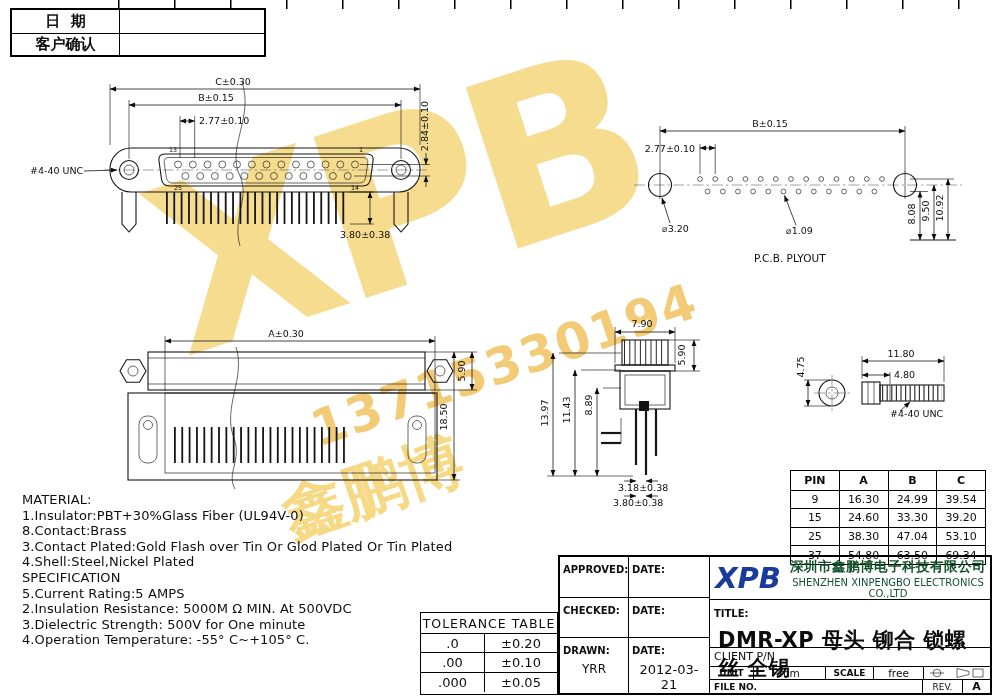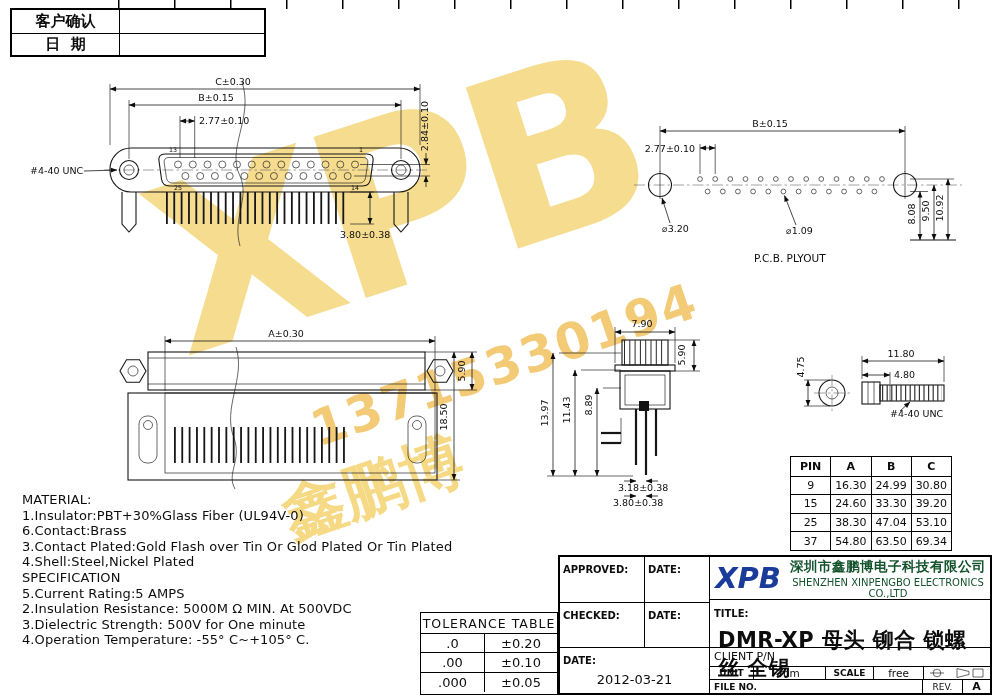--- a/index.html
+++ b/index.html
@@ -29,32 +29,32 @@
 
 #material{left:22px;top:492px;z-index:2;font-size:13px;line-height:15.6px;letter-spacing:.1px}
 
 #tol{left:420px;top:612px;width:138px;height:83px;border:1.5px solid #000;z-index:3}
 #tol .t-title{height:21px;border-bottom:1px solid #000;font-size:12.5px;display:flex;align-items:center;justify-content:center;letter-spacing:1px}
 #tol .t-row{display:flex;height:19.3px;border-bottom:1px solid #000;font-size:13px}
 #tol .t-row:last-child{border-bottom:none}
 #tol .t-c1{width:64px;border-right:1px solid #000;display:flex;align-items:center;justify-content:center}
 #tol .t-c2{flex:1;display:flex;align-items:center;justify-content:center}
 
-#pins{left:790px;top:456px;width:162px;border:1.5px solid #000;z-index:3}
+#pins{left:790px;top:470px;width:196px;border:1.5px solid #000;z-index:3}
 #pins .p-row{display:flex;height:18.6px;border-top:1px solid #000;font-size:11px}
 #pins .p-row:first-child{border-top:none;font-weight:700}
 #pins .p-c{flex:1;display:flex;align-items:center;justify-content:center;border-left:1px solid #000}
 #pins .p-c:first-child{border-left:none}
 
 #tblock{left:558px;top:555px;width:434px;height:140px;border:2px solid #000;display:flex;z-index:3;background:transparent}
 .tb-left{width:150px;border-right:1.5px solid #000;display:flex;flex-direction:column}
 .tb-lrow{flex:1;display:flex;border-bottom:1.5px solid #000}
 .tb-lrow:last-child{border-bottom:none}
 .tb-lc{position:relative;padding:1px 3px}
-.tb-lc.c1{width:85px;border-right:1px solid #000}
+.tb-lc.c1{width:69px;border-right:1px solid #000}
 .tb-lc.c2{flex:1}
 .tb-label{font-size:10px;font-weight:700}
 .tb-val{font-size:12px;text-align:center;margin-top:4px}
 .tb-val.date{font-size:13px;text-align:center}
 .tb-right{flex:1;display:flex;flex-direction:column}
 .tb-brand{height:45px;border-bottom:1.5px solid #000;display:flex;align-items:center}
 .tb-logo{width:76px;text-align:center;font-size:29px;font-weight:900;font-style:italic;color:#1a3b9a}
 .tb-co{flex:1;color:#14532d;text-align:center}
 .tb-cn{font-size:13.5px;font-weight:700;letter-spacing:.5px}
 .tb-en{font-size:10px;margin-top:1px}
@@ -80,25 +80,25 @@
   <div class="wm-phone">13715330194</div>
   <div class="wm-cn">鑫鹏博</div>
 </div>
 
 <svg class="view" style="left:0;top:0;width:1000px;height:14px">
   <line x1="118" y1="4.5" x2="1000" y2="4.5" stroke="#000" stroke-width="9" stroke-dasharray="1.5 54.5"></line>
 </svg>
 
 <div id="confirm" class="abs">
   <div class="crow">
+    <div class="clabel">日  期</div>
+    <div class="cval"></div>
+  </div>
+  <div class="crow">
     <div class="clabel">客户确认</div>
-    <div class="cval"></div>
-  </div>
-  <div class="crow">
-    <div class="clabel">日  期</div>
     <div class="cval"></div>
   </div>
 </div>
 
 <svg class="view" style="left:28px;top:68px;width:412px;height:190px" viewBox="0 0 412 190">
   <defs>
       <marker id="arr1" viewBox="0 0 10 10" refX="9.5" refY="5" markerWidth="10" markerHeight="8" orient="auto-start-reverse">
         <path d="M0,1.2 L10,5 L0,8.8 Z" fill="#0d0d0d"></path>
       </marker>
     </defs>
@@ -361,21 +361,21 @@
     <line class="dl" x1="64" y1="37" x2="92" y2="37" marker-start="url(#arr5)" marker-end="url(#arr5)"></line>
     <text x="96" y="40">4.80</text>
     <text x="92" y="79">#4-40 UNC</text>
     <line class="dl" x1="102" y1="73" x2="112" y2="64" marker-end="url(#arr5)"></line>
   </g>
 </svg>
 
 <div id="material" class="abs">
   <div class="mline">MATERIAL:</div>
   <div class="mline">1.Insulator:PBT+30%Glass Fiber (UL94V-0)</div>
-  <div class="mline">6.Contact:Brass</div>
+  <div class="mline">8.Contact:Brass</div>
   <div class="mline">3.Contact Plated:Gold Flash over Tin Or Glod Plated Or Tin Plated</div>
   <div class="mline">4.Shell:Steel,Nickel Plated</div>
   <div class="mline">SPECIFICATION</div>
   <div class="mline">5.Current Rating:5 AMPS</div>
   <div class="mline">2.Insulation Resistance: 5000M Ω MIN. At 500VDC</div>
   <div class="mline">3.Dielectric Strength: 500V for One minute</div>
   <div class="mline">4.Operation Temperature: -55° C~+105° C.</div>
 </div>
 
 <div id="tol" class="abs">
@@ -398,21 +398,21 @@
   <div class="p-row">
     <div class="p-c">PIN</div>
     <div class="p-c">A</div>
     <div class="p-c">B</div>
     <div class="p-c">C</div>
   </div>
   <div class="p-row">
     <div class="p-c">9</div>
     <div class="p-c">16.30</div>
     <div class="p-c">24.99</div>
-    <div class="p-c">30.80</div>
+    <div class="p-c">39.54</div>
   </div>
   <div class="p-row">
     <div class="p-c">15</div>
     <div class="p-c">24.60</div>
     <div class="p-c">33.30</div>
     <div class="p-c">39.20</div>
   </div>
   <div class="p-row">
     <div class="p-c">25</div>
     <div class="p-c">38.30</div>
@@ -431,20 +431,24 @@
   <div class="tb-left">
     <div class="tb-lrow">
       <div class="tb-lc c1"><span class="tb-label">APPROVED:</span></div>
       <div class="tb-lc c2"><span class="tb-label">DATE:</span></div>
     </div>
     <div class="tb-lrow">
       <div class="tb-lc c1"><span class="tb-label">CHECKED:</span></div>
       <div class="tb-lc c2"><span class="tb-label">DATE:</span></div>
     </div>
     <div class="tb-lrow">
+      <div class="tb-lc c1">
+        <span class="tb-label">DRAWN:</span>
+        <div class="tb-val">YRR</div>
+      </div>
       <div class="tb-lc c2">
         <span class="tb-label">DATE:</span>
         <div class="tb-val date">2012-03-21</div>
       </div>
     </div>
   </div>
   <div class="tb-right">
     <div class="tb-brand">
       <div class="tb-logo">XPB</div>
       <div class="tb-co">

